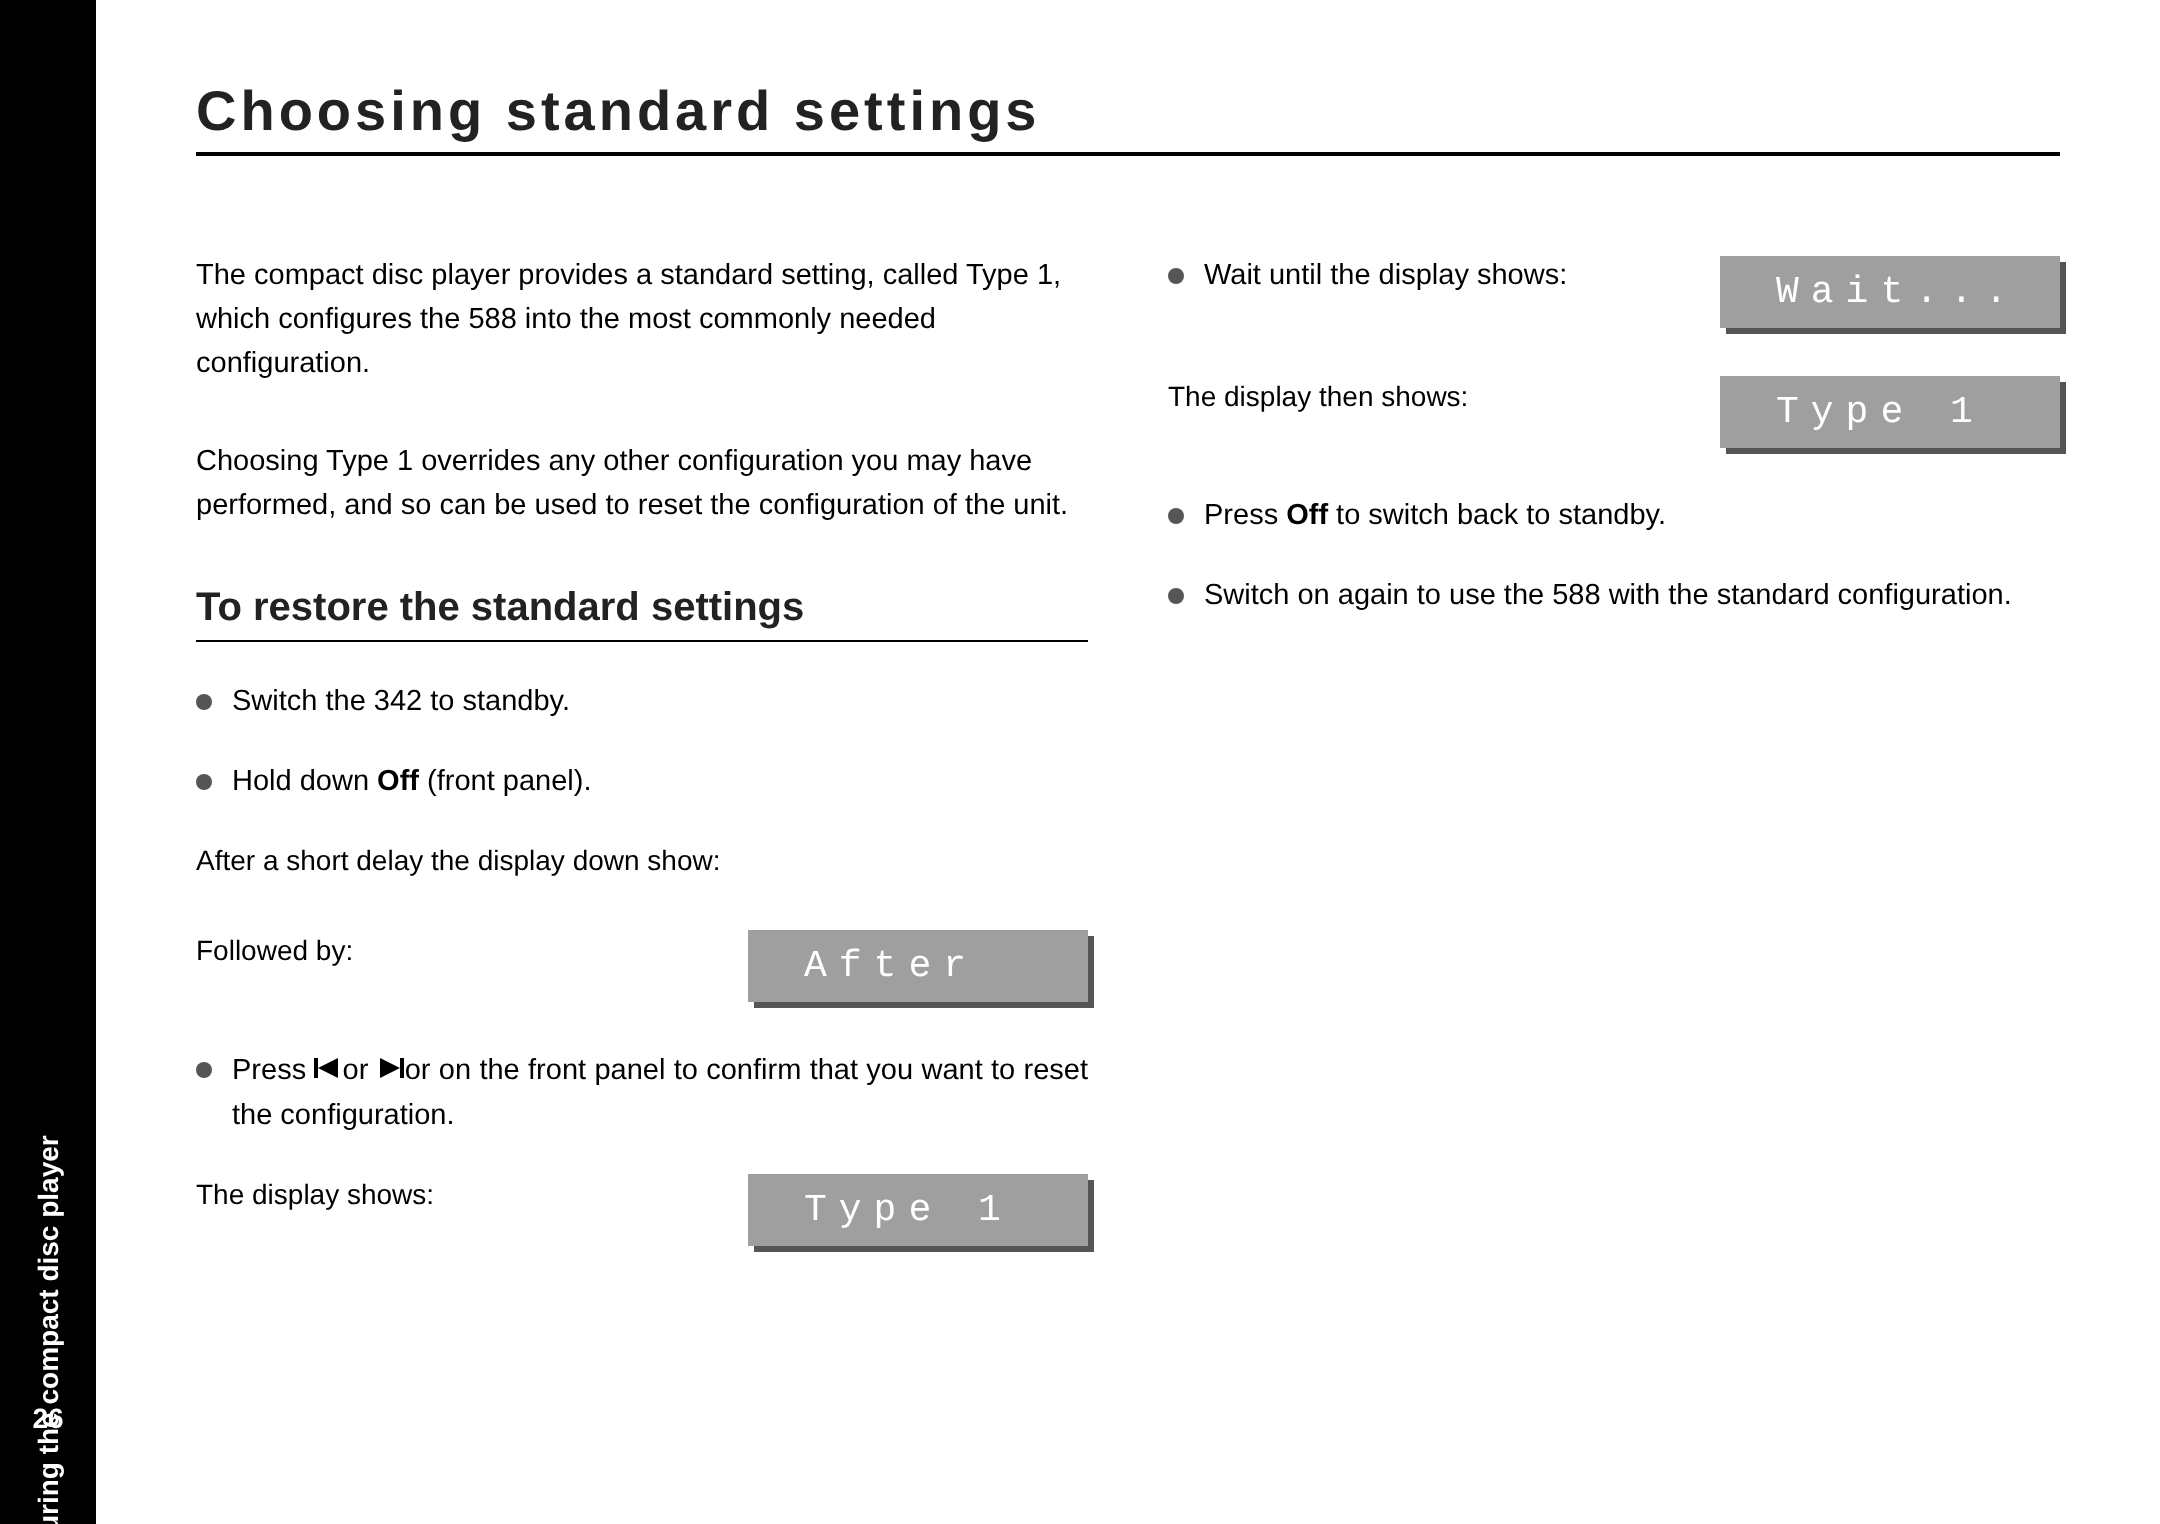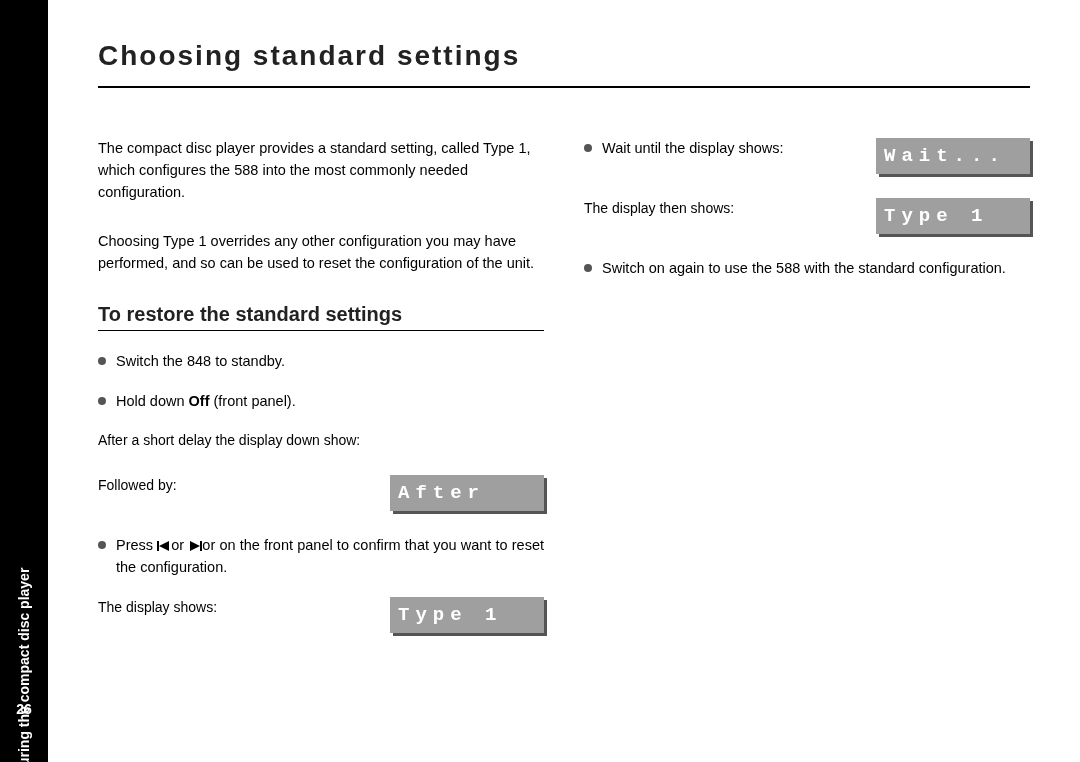--- a/index.html
+++ b/index.html
@@ -38,21 +38,21 @@
     }
     .content {
       flex: 1;
       padding: 40px 50px 40px 50px;
     }
     .title {
       font-size: 28px;
       font-weight: bold;
       letter-spacing: 2px;
       color: #222;
-      padding-bottom: 16px;
+      padding-bottom: 6px;
       margin-bottom: 50px;
       position: relative;
     }
     .title-line {
       border-bottom: 2px solid #000;
       position: absolute;
       bottom: 0;
       left: 0;
       right: 0;
     }
@@ -120,24 +120,24 @@
       width: 8px;
       height: 8px;
       border-radius: 50%;
       background: #555;
     }
     .display-box {
       background: #9f9f9f;
       color: #fff;
       font-family: "Courier New", monospace;
       font-size: 19px;
-      font-weight: bold;
+      font-weight: normal;
       letter-spacing: 6px;
-      padding: 6px 8px;
-      width: 154px;
+      padding: 6px 28px;
+      width: 170px;
       height: 36px;
       box-shadow: 3px 3px 0 #555;
       display: flex;
       align-items: center;
       flex-shrink: 0;
     }
     .bold { font-weight: bold; }
     .prev-icon, .next-icon {
       display: inline-block;
       vertical-align: middle;
@@ -159,21 +159,21 @@
   </h1>
 
   <div class="columns">
 
     <div class="col">
       <p class="para">The compact disc player provides a standard setting, called Type 1, which configures the 588 into the most commonly needed configuration.</p>
       <p class="para">Choosing Type 1 overrides any other configuration you may have performed, and so can be used to reset the configuration of the unit.</p>
 
       <h2 class="subheading">To restore the standard settings</h2>
 
-      <div class="bullet-item">Switch the 848 to standby.</div>
+      <div class="bullet-item">Switch the 342 to standby.</div>
 
       <div class="bullet-item">
         <span>Hold down </span><span class="bold">Off</span><span> (front panel).</span>
       </div>
 
       <div class="row-with-display">
         <div class="left-text">After a short delay the display down show:</div>
       </div>
 
       <div class="row-with-display">
@@ -201,17 +201,20 @@
       <div class="row-with-display">
         <div class="left-bullet">Wait until the display shows:</div>
         <div class="display-box">Wait...</div>
       </div>
 
       <div class="row-with-display">
         <div class="left-text">The display then shows:</div>
         <div class="display-box">Type 1</div>
       </div>
 
+      <div class="bullet-item">
+        <span>Press </span><span class="bold">Off</span><span> to switch back to standby.</span>
+      </div>
 
       <div class="bullet-item">Switch on again to use the 588 with the standard configuration.</div>
     </div>
   </div>
 </div>
 
 </body></html>

